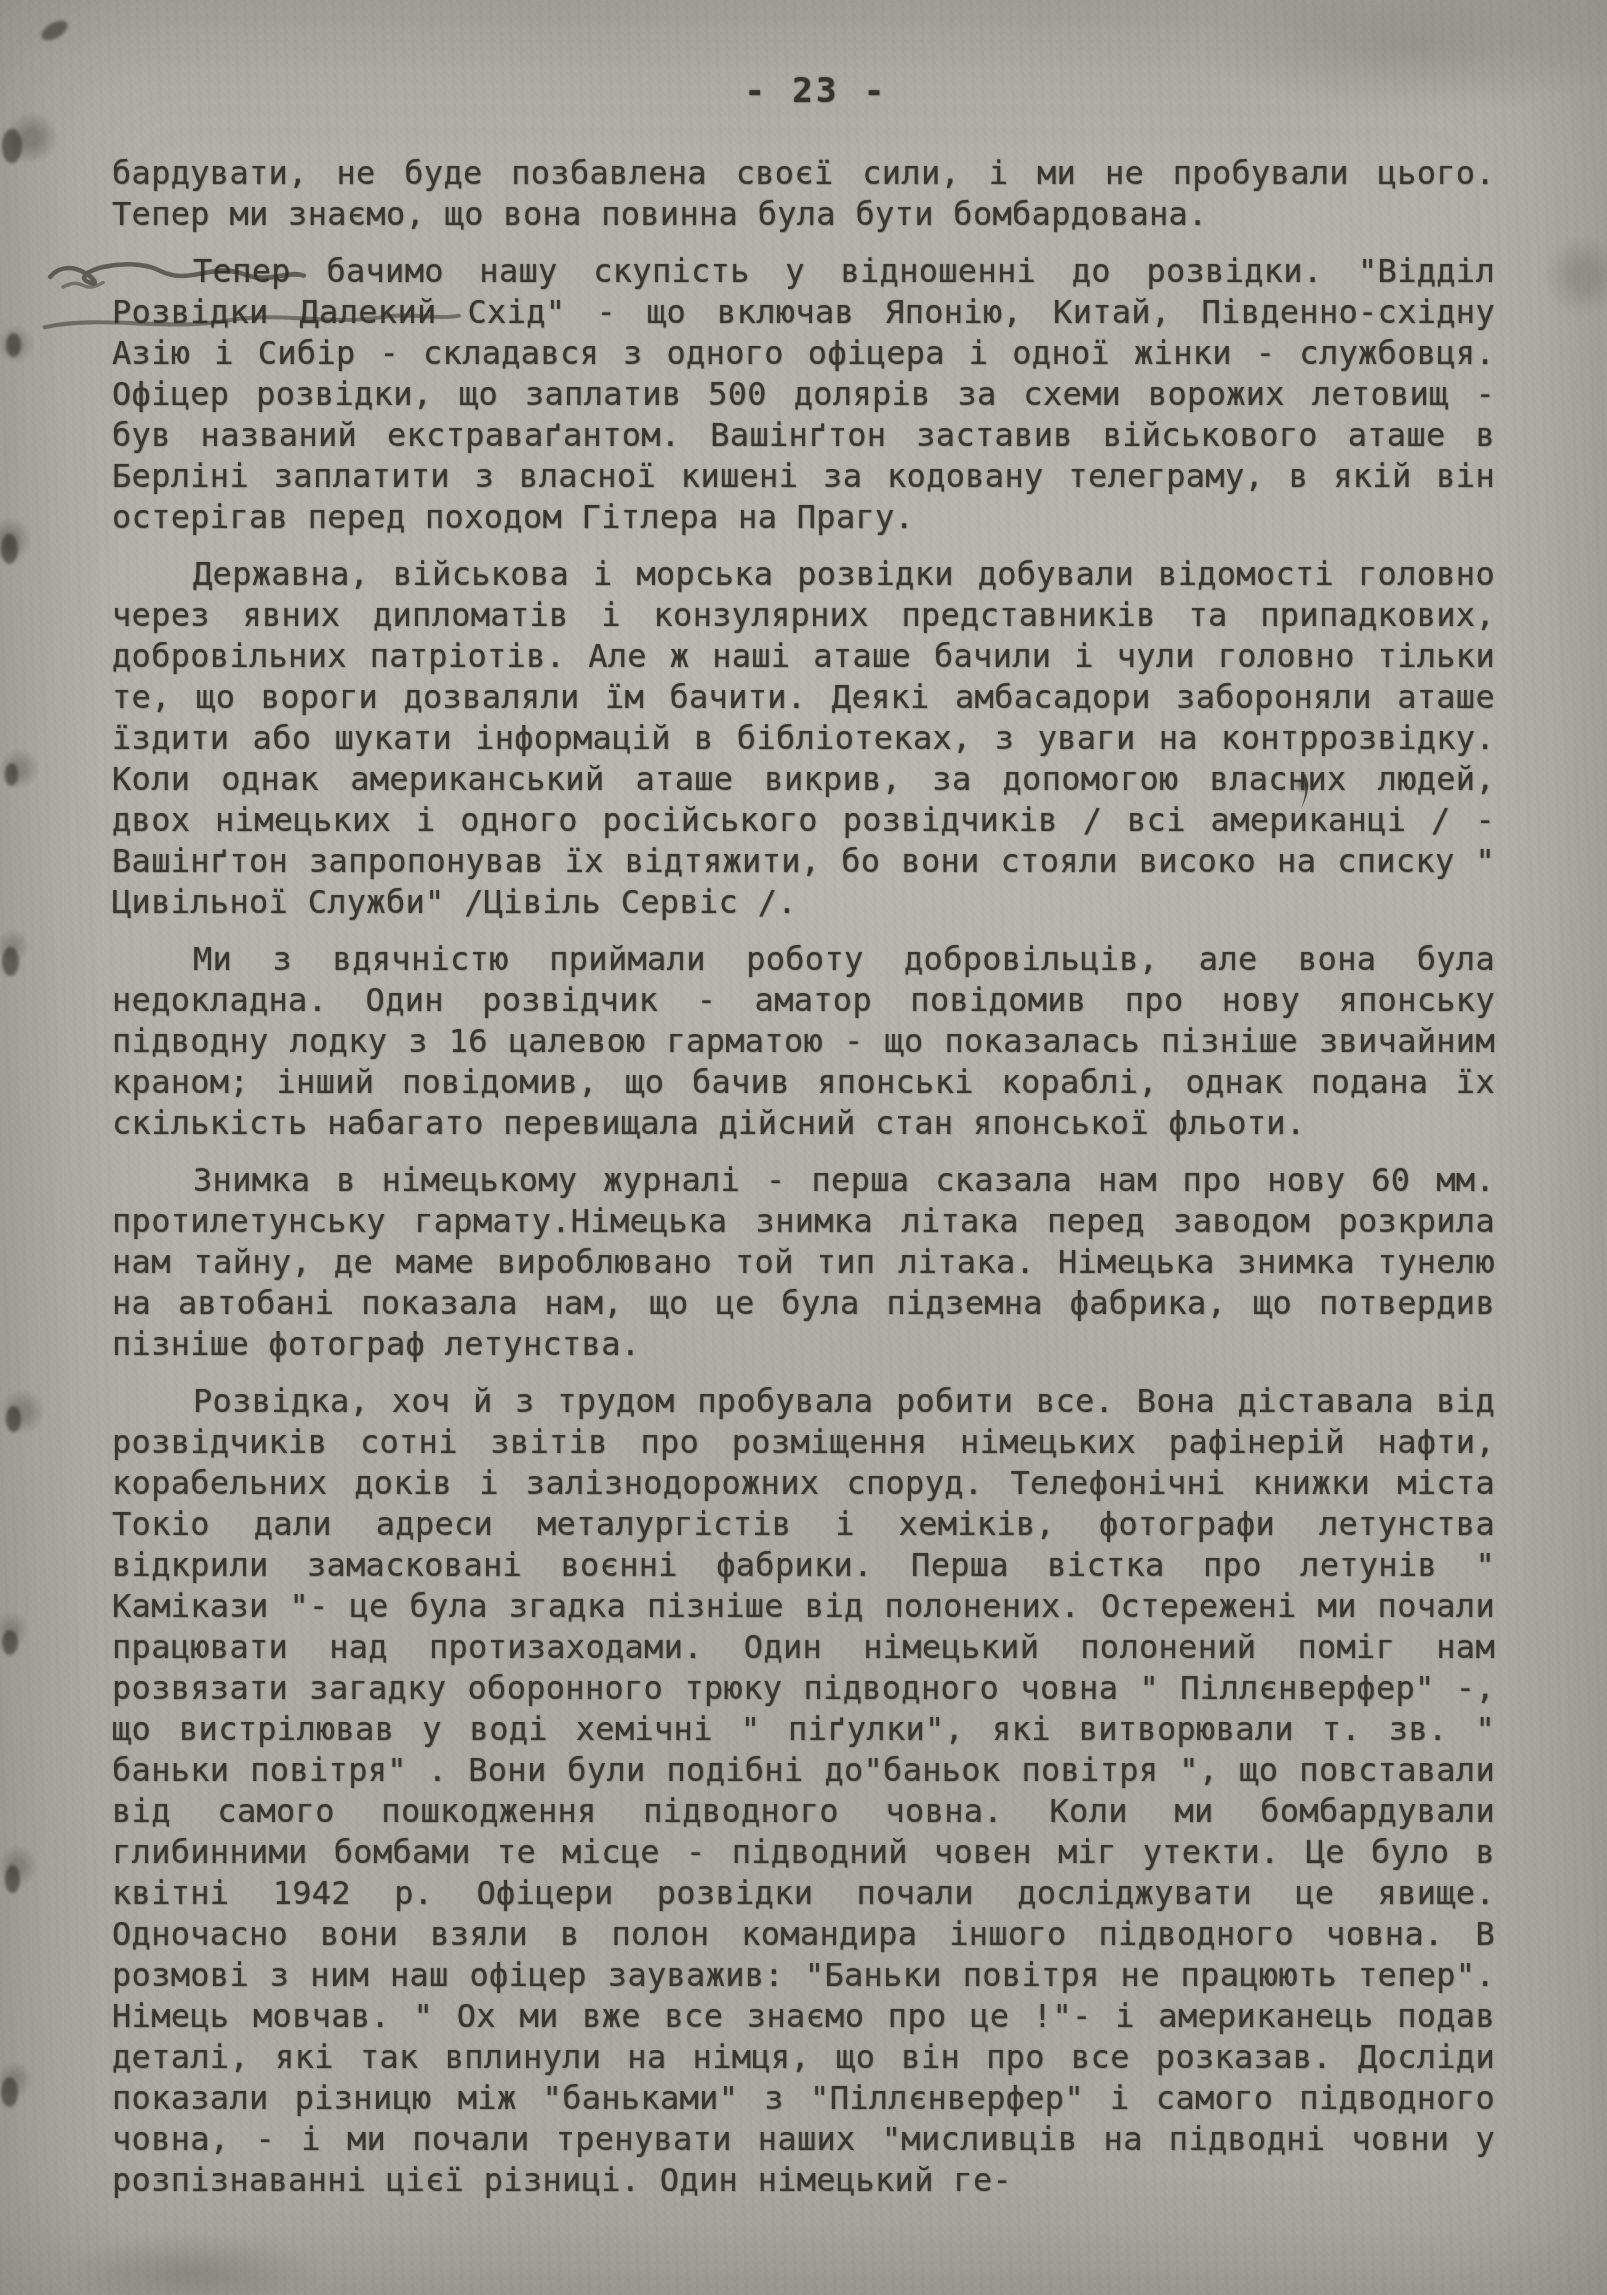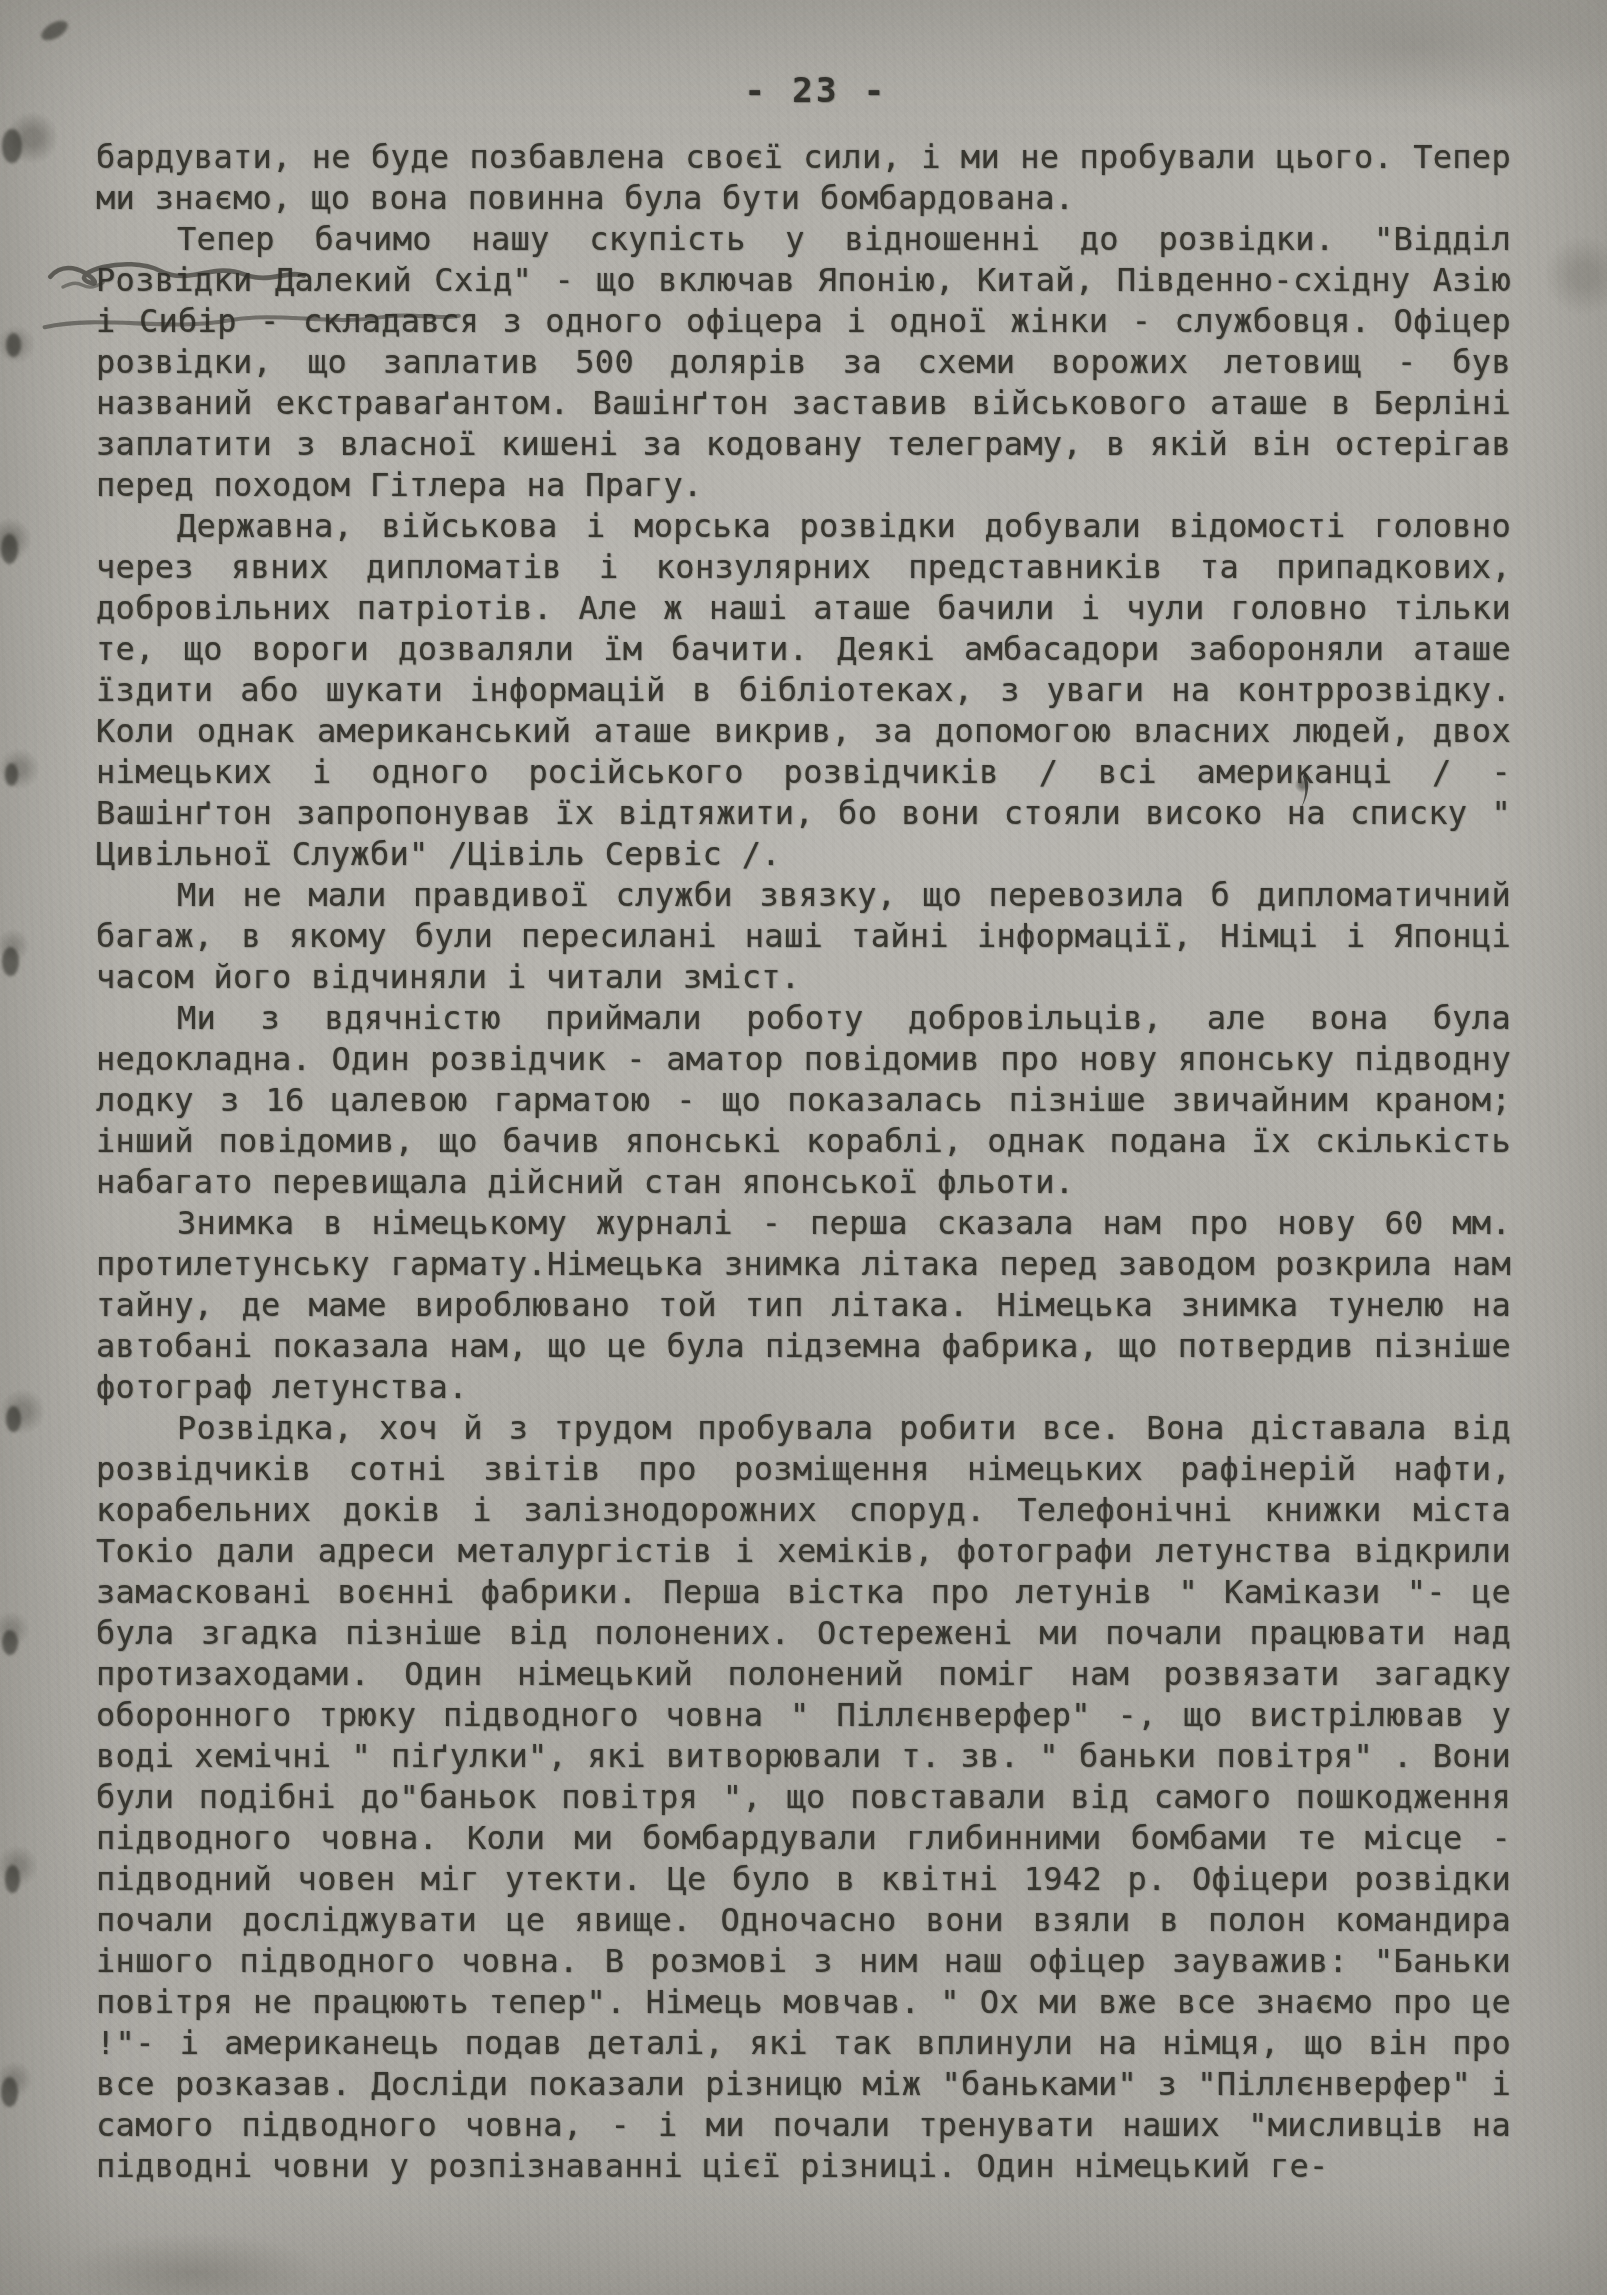--- a/index.html
+++ b/index.html
@@ -70,21 +70,21 @@
     left: 96px;
     width: 1415px;
     color: #37362f;
     font-size: 32px;
     line-height: 41px;
     text-align: justify;
     letter-spacing: 0.3px;
     text-shadow: 0 0 1.4px rgba(45,44,38,0.60), 0.9px 0.6px 0 rgba(45,44,38,0.14);
   }
   .para {
-    margin: 0;
+    margin: 16px;
     text-indent: 81px;
   }
   .para.first {
     text-indent: 0;
   }
   .scribble {
     position: absolute;
     pointer-events: none;
     opacity: 0.85;
   }
@@ -103,21 +103,20 @@
 
   <div class="grain"></div>
   <div class="stains"></div>
 
   <div class="page-number">- 23 -</div>
 
   <div class="text-block">
     <p class="para first">бардувати, не буде позбавлена своєї сили, і ми не пробували цього. Тепер ми знаємо, що вона повинна була бути бомбардована.</p>
     <p class="para">Тепер бачимо нашу скупість у відношенні до розвідки. "Відділ Розвідки Далекий Схід" - що включав Японію, Китай, Південно-східну Азію і Сибір - складався з одного офіцера і одної жінки - службовця. Офіцер розвідки, що заплатив 500 долярів за схеми ворожих летовищ - був названий екстраваґантом. Вашінґтон заставив військового аташе в Берліні заплатити з власної кишені за кодовану телеграму, в якій він остерігав перед походом Гітлера на Прагу.</p>
     <p class="para">Державна, військова і морська розвідки добували відомості головно через явних дипломатів і конзулярних представників та припадкових, добровільних патріотів. Але ж наші аташе бачили і чули головно тільки те, що вороги дозваляли їм бачити. Деякі амбасадори забороняли аташе їздити або шукати інформацій в бібліотеках, з уваги на контррозвідку. Коли однак американський аташе викрив, за допомогою власних людей, двох німецьких і одного російського розвідчиків / всі американці / - Вашінґтон запропонував їх відтяжити, бо вони стояли високо на списку " Цивільної Служби" /Цівіль Сервіс /.</p>
-    <p class="para">Ми не мали правдивої служби звязку, що перевозила б дипломатичний багаж, в якому були пересилані наші тайні інформації, Німці і Японці часом його відчиняли і читали зміст.</p>
     <p class="para">Ми з вдячністю приймали роботу добровільців, але вона була недокладна. Один розвідчик - аматор повідомив про нову  японську підводну лодку з 16 цалевою гарматою - що показалась пізніше звичайним краном; інший повідомив, що бачив японські кораблі, однак подана їх скількість набагато перевищала дійсний стан японської фльоти.</p>
     <p class="para">Знимка в німецькому журналі - перша сказала нам про нову 60 мм. протилетунську гармату.Німецька знимка літака перед заводом розкрила нам тайну, де маме вироблювано той тип літака. Німецька знимка тунелю на автобані показала нам, що це була підземна фабрика, що потвердив пізніше фотограф летунства.</p>
     <p class="para">Розвідка, хоч й з трудом пробувала робити все. Вона діставала від розвідчиків сотні звітів про розміщення німецьких рафінерій нафти, корабельних доків і залізнодорожних споруд. Телефонічні книжки міста Токіо дали адреси металургістів і хеміків, фотографи летунства відкрили замасковані воєнні фабрики. Перша вістка про летунів " Камікази "- це була згадка пізніше від полонених. Остережені ми почали працювати над протизаходами. Один німецький полонений поміг нам розвязати загадку оборонного трюку підводного човна " Піллєнверфер" -, що вистрілював у воді хемічні " піґулки", які витворювали т. зв. " баньки повітря" . Вони були подібні до"баньок повітря ", що повставали від самого пошкодження підводного човна. Коли ми бомбардували глибинними бомбами те місце - підводний човен міг утекти. Це було в квітні 1942 р. Офіцери розвідки почали досліджувати це явище. Одночасно вони взяли в полон командира іншого підводного човна. В розмові з ним наш офіцер зауважив: "Баньки повітря не працюють тепер". Німець мовчав. " Ох ми вже все знаємо про це !"- і американець подав деталі, які так вплинули на німця, що він про все розказав. Досліди показали різницю між "баньками" з "Піллєнверфер" і самого підводного човна, - і ми почали тренувати наших "мисливців на підводні човни у розпізнаванні цієї різниці. Один німецький ге-</p>
   </div>
 
   <svg class="scribble" style="left:40px; top:241px;" width="436" height="115" viewBox="0 0 760 200">
     <path d="M18,62 C55,18 120,85 86,72 C45,57 150,22 210,52 C262,78 300,36 356,58 C400,75 430,50 460,60" stroke="rgba(48,47,42,0.75)" stroke-width="8" fill="none" stroke-linecap="round"></path>
     <path d="M40,80 C80,60 70,95 110,72" stroke="rgba(48,47,42,0.55)" stroke-width="6" fill="none" stroke-linecap="round"></path>
     <path d="M8,150 C110,128 220,158 330,138 C420,122 500,148 600,132 C650,124 690,138 730,130" stroke="rgba(48,47,42,0.60)" stroke-width="7" fill="none" stroke-linecap="round"></path>
   </svg>

